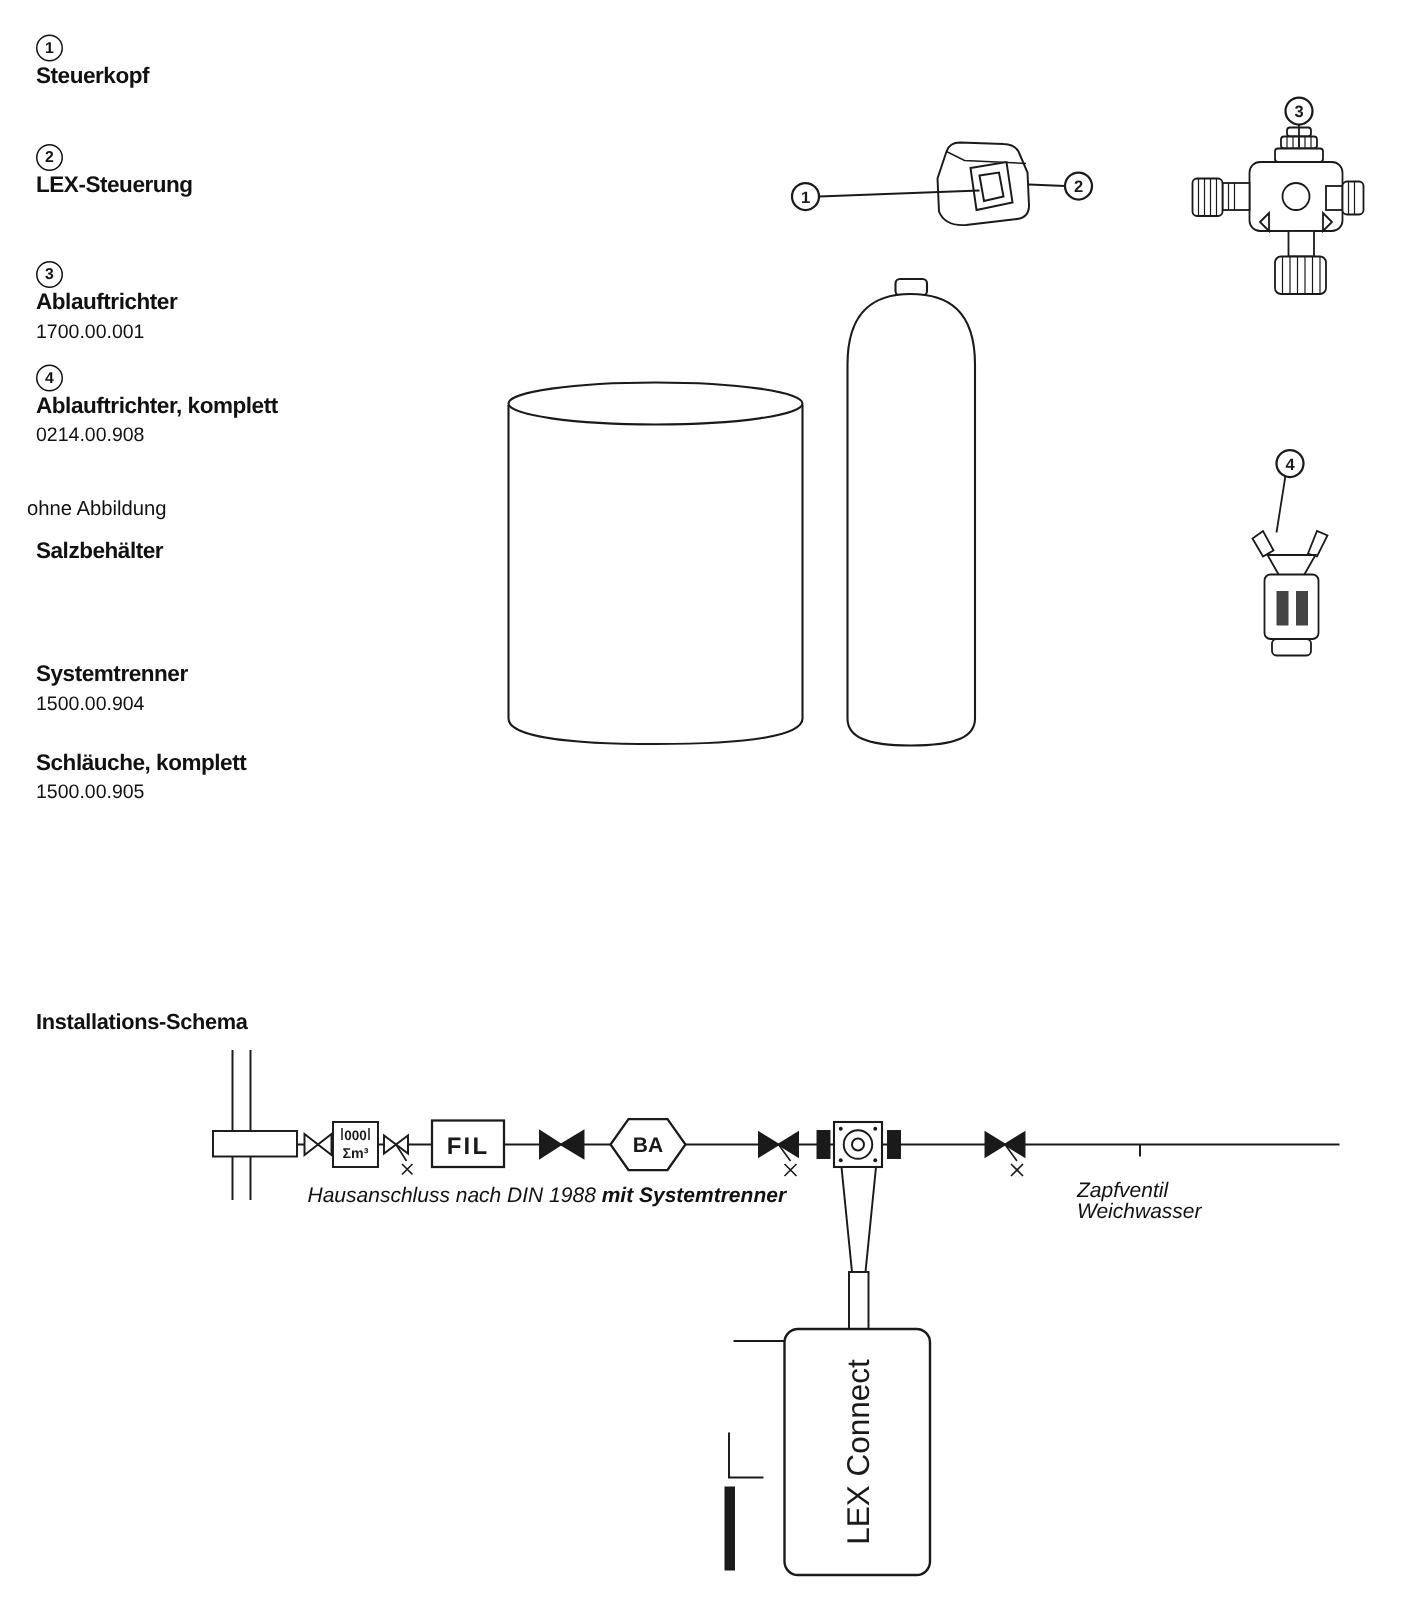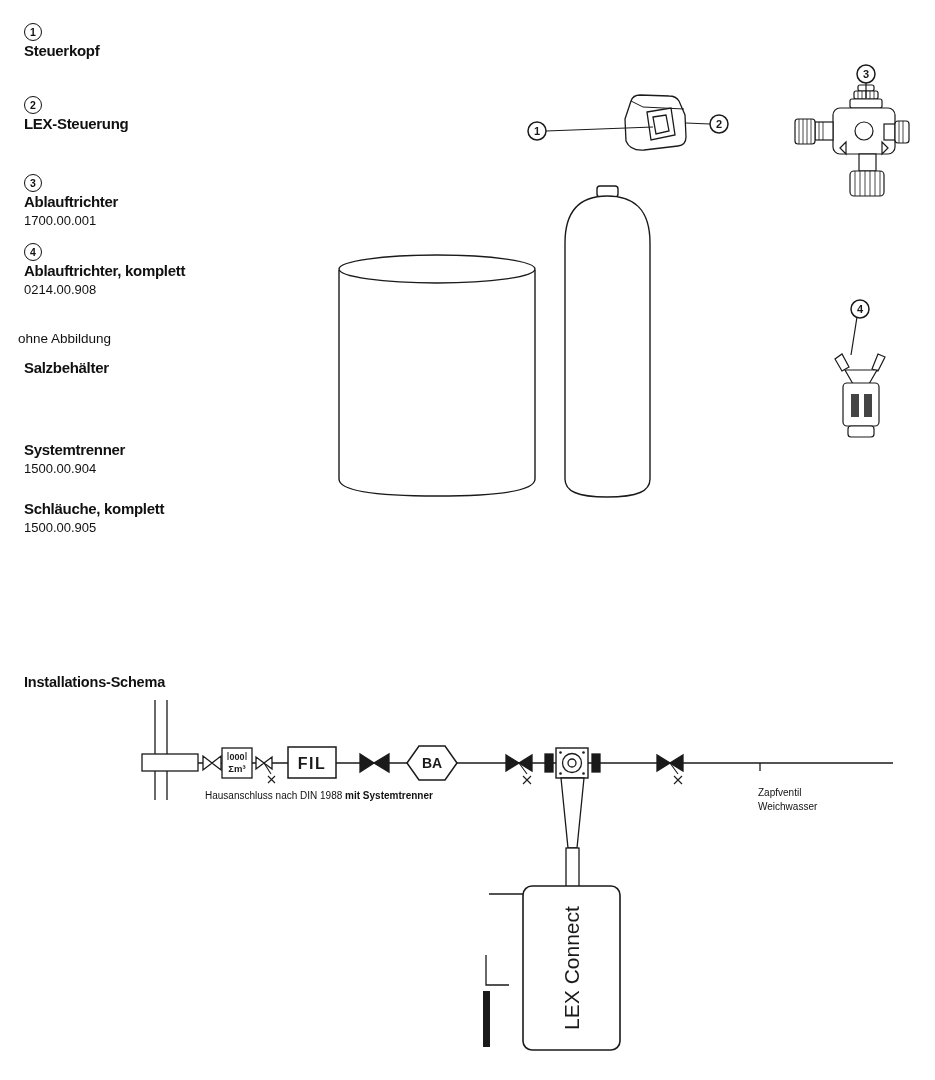--- a/index.html
+++ b/index.html
@@ -10,21 +10,21 @@
   svg.canvas { position:absolute; left:0; top:0; }
   .callout {
     position:absolute; width:18px; height:18px; border:1.6px solid #111; border-radius:50%;
     background:#fff; display:flex; align-items:center; justify-content:center;
     font-size:10.5px; font-weight:700; line-height:1;
   }
   .part-name { font-weight:700; font-size:15px; letter-spacing:-0.3px; white-space:nowrap; }
   .part-code { font-size:13px; white-space:nowrap; }
   .plain-label { font-size:13.5px; white-space:nowrap; }
   .schema-title { font-weight:700; font-size:14.5px; letter-spacing:-0.2px; white-space:nowrap; }
-  .small-label { font-size:10px; line-height:14px; white-space:nowrap; }
+  .small-label { font-size:14px; line-height:14px; white-space:nowrap;font-style:italic; }
   .small-label .b { font-weight:700; }
 </style>
 </head>
 <body>
 
 <div class="page">
 
   <svg class="canvas" width="935" height="1080" viewBox="0 0 935 1080">
 
     <g stroke="#1a1a1a" stroke-width="1.4" fill="#fff">
@@ -184,19 +184,19 @@
 
   <div class="abs part-name" style="left:24px; top:500px;">Schläuche, komplett</div>
   <div class="abs part-code" style="left:24px; top:520px;text-align:center;">1500.00.905</div>
 
   <div class="abs schema-title" style="left:24px; top:674px;">Installations-Schema</div>
 
   <div class="abs small-label" style="left:205px; top:789px;">
     <span>Hausanschluss nach DIN 1988 </span><span class="b">mit Systemtrenner</span>
   </div>
 
-  <div class="abs small-label" style="left:718px; top:786px;margin-left:40px;">
+  <div class="abs small-label" style="left:718px; top:786px;">
     <div>Zapfventil</div>
     <div>Weichwasser</div>
   </div>
 
 
 </div>
 
 </body></html>

